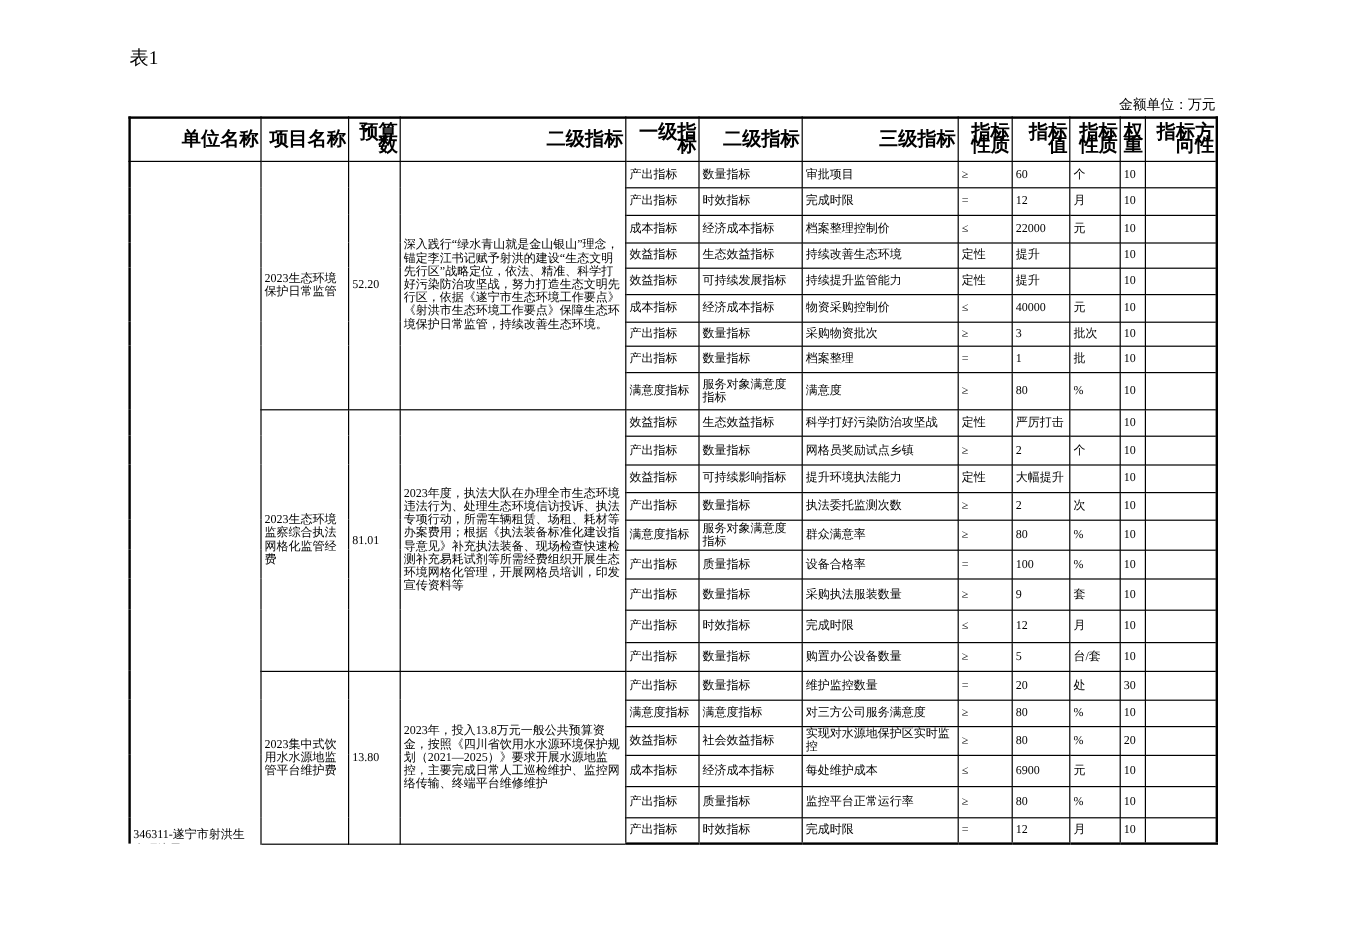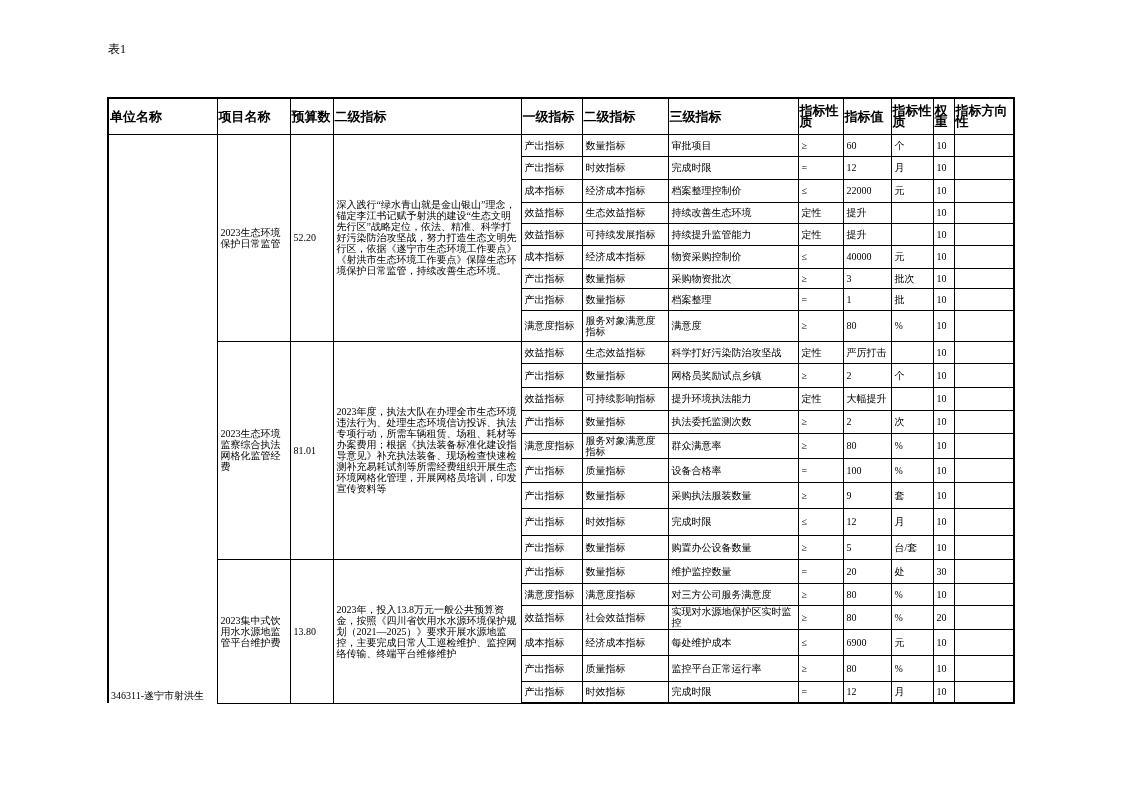--- a/index.html
+++ b/index.html
@@ -6,21 +6,21 @@
   .page{
     position:relative;
     width:1122px;height:793px;
     background:#ffffff;
     overflow:hidden;
     font-family:"Liberation Serif","DejaVu Serif",serif;
     color:#000;
   }
   .sheet-label{
     position:absolute;left:108px;top:42px;
-    font-size:12px;line-height:14px;
+    font-size:16px;line-height:14px;
   }
   .title{
     position:absolute;left:107px;top:56px;width:906px;
     text-align:center;font-size:17px;font-weight:bold;letter-spacing:.5px;
   }
   .unit-note{
     position:absolute;left:107px;top:80px;width:906px;
     text-align:right;font-size:11.5px;
   }
   table.perf{
@@ -29,41 +29,42 @@
     border:2px solid #000;border-bottom:none;
   }
   table.perf th,table.perf td{
     border:1px solid #000;
     font-size:10px;line-height:11px;
     padding:0 3px;vertical-align:middle;
     text-align:left;overflow:hidden;word-break:break-all;
   }
   table.perf thead tr{height:36px;}
   table.perf th{
-    font-weight:bold;text-align:left;padding:0 1px;
-    font-size:13px;
+    font-weight:bold;text-align:right;padding:0 1px;
+    font-size:16px;
   }
   tbody tr:last-child td{border-bottom:2px solid #000;}
   td.c-proj{line-height:13px;padding:0 2px;}
   td.c-budget{text-align:right;padding:0 1px 0 0;}
   td.c-goal{line-height:13px;text-align:justify;padding:1px 3px;}
   td.c-unit{position:relative;border-bottom:none !important;}
   td.c-unit::after{content:"";position:absolute;left:-2px;top:100%;width:2px;height:13px;background:#000;}
   td.c-unit::before{content:"";position:absolute;right:-1px;top:100%;width:1px;height:13px;background:#000;}
   .unit-text{
     position:absolute;left:2px;bottom:-7px;
     width:102px;height:21px;overflow:hidden;
     line-height:13px;font-size:10px;
   }
 </style>
 </head>
 <body>
 
 <div class="page">
   <div class="sheet-label">表1</div>
+  <div class="unit-note">金额单位：万元</div>
 
   <table class="perf">
     <colgroup>
       <col style="width:109px">
         <col style="width:73px">
         <col style="width:43px">
       <col style="width:188px">
         <col style="width:61px">
         <col style="width:86px">
       <col style="width:130px">

